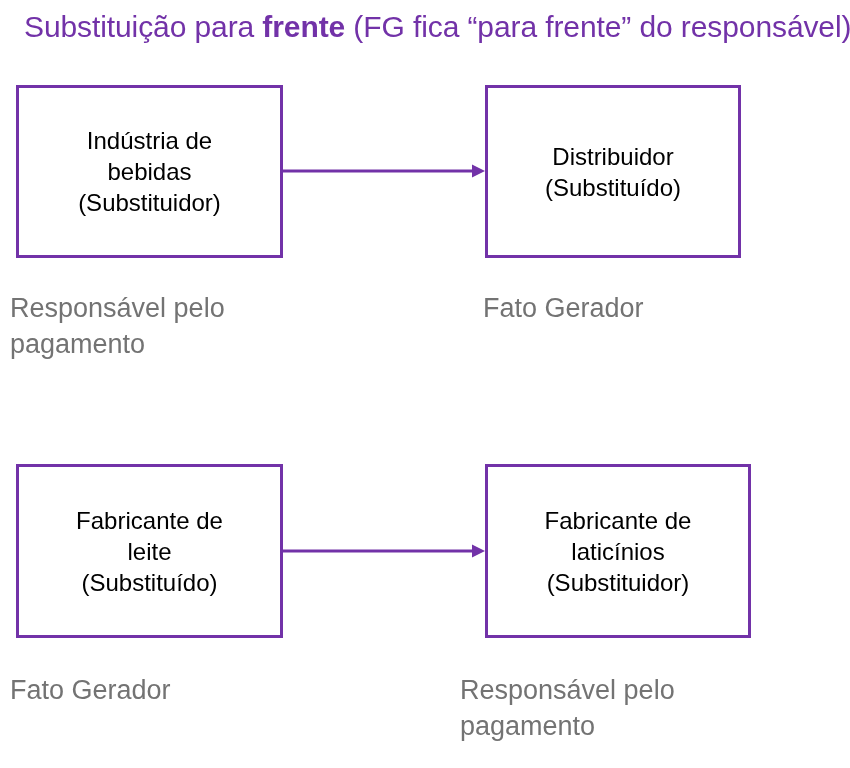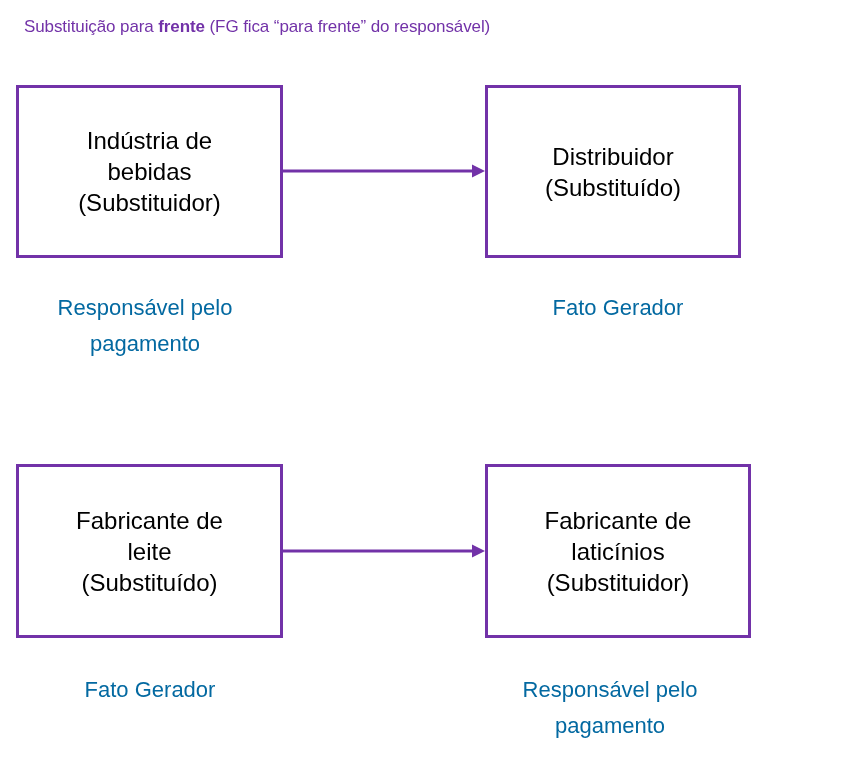--- a/index.html
+++ b/index.html
@@ -22,21 +22,21 @@
     left: 0;
     top: 0;
     width: 850px;
     height: 768px;
   }
 
   
   .section-title {
     position: absolute;
     color: #7232a8;
-    font-size: 17px;
+    font-size: 30px;
     line-height: 30px;
     white-space: nowrap;
     letter-spacing: -0.1px;
   }
   .section-title .em {
     font-weight: bold;
   }
   #title-frente { left: 24px; top: 12px; }
   #title-tras   { left: 24px; top: 400px; }
 
@@ -68,24 +68,24 @@
     position: absolute;
     height: 20px;
     overflow: visible;
   }
   #arrow-top    { left: 283px; top: 161px; width: 202px; }
   #arrow-bottom { left: 283px; top: 541px; width: 202px; }
 
   
   .caption {
     position: absolute;
-    color: #0369a1;
-    font-size: 22px;
+    color: #737373;
+    font-size: 27px;
     line-height: 36px;
-    text-align: center;
+    text-align: left;
     white-space: pre-line;
   }
   #cap-resp-top  { left: 10px;  top: 290px; width: 270px; }
   #cap-fg-top    { left: 483px; top: 290px; width: 270px; }
   #cap-fg-bottom { left: 10px;  top: 672px; width: 280px; }
   #cap-resp-bottom { left: 460px; top: 672px; width: 300px; }
 </style>
 </head>
 <body>
 

